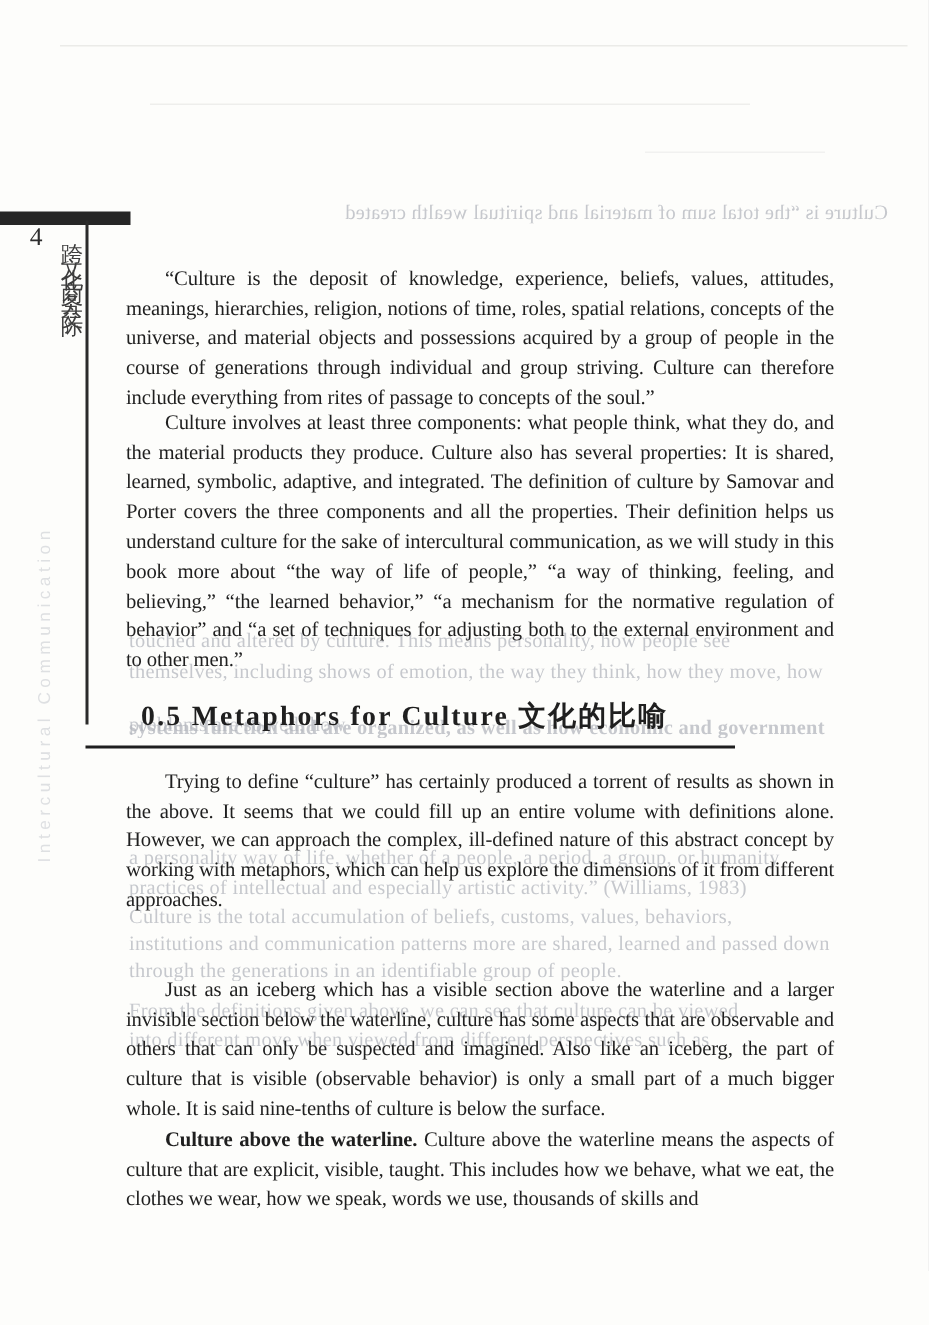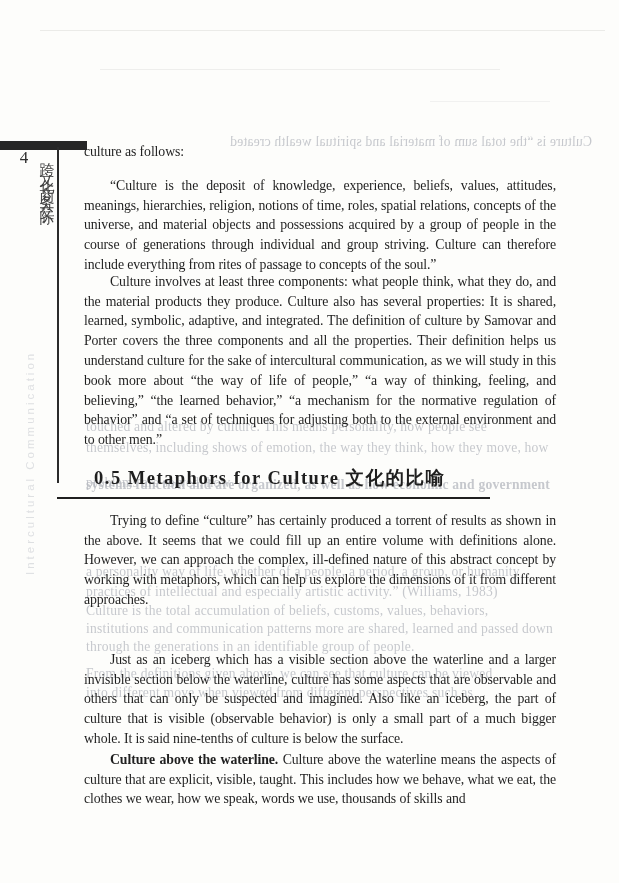--- a/index.html
+++ b/index.html
@@ -95,21 +95,20 @@
     <span class="bleed b10">From the definitions given above, we can see that culture can be viewed</span>
     <span class="bleed b11">into different move when viewed from different perspectives such as</span>
     <span class="bleed-vertical bv">Intercultural Communication</span>
   </div>
 
   <div class="black-bar"></div>
   <div class="page-num">4</div>
   <div class="side-title">跨文化商务交际</div>
   <div class="v-rule"></div>
 
-  <div class="block cont-line">culture as follows:</div>
 
   <p class="block p-quote">“Culture is the deposit of knowledge, experience, beliefs, values, attitudes, meanings, hierarchies, religion, notions of time, roles, spatial relations, concepts of the universe, and material objects and possessions acquired by a group of people in the course of generations through individual and group striving. Culture can therefore include everything from rites of passage to concepts of the soul.”</p>
 
   <p class="block p-def">Culture involves at least three components: what people think, what they do, and the material products they produce. Culture also has several properties: It is shared, learned, symbolic, adaptive, and integrated. The definition of culture by Samovar and Porter covers the three components and all the properties. Their definition helps us understand culture for the sake of intercultural communication, as we will study in this book more about “the way of life of people,” “a way of thinking, feeling, and believing,” “the learned behavior,” “a mechanism for the normative regulation of behavior” and “a set of techniques for adjusting both to the external environment and to other men.”</p>
 
   <h2 class="block h2">0.5 Metaphors for Culture 文化的比喻</h2>
 
   <p class="block p-try">Trying to define “culture” has certainly produced a torrent of results as shown in the above. It seems that we could fill up an entire volume with definitions alone. However, we can approach the complex, ill-defined nature of this abstract concept by working with metaphors, which can help us explore the dimensions of it from different approaches.</p>
 
 

